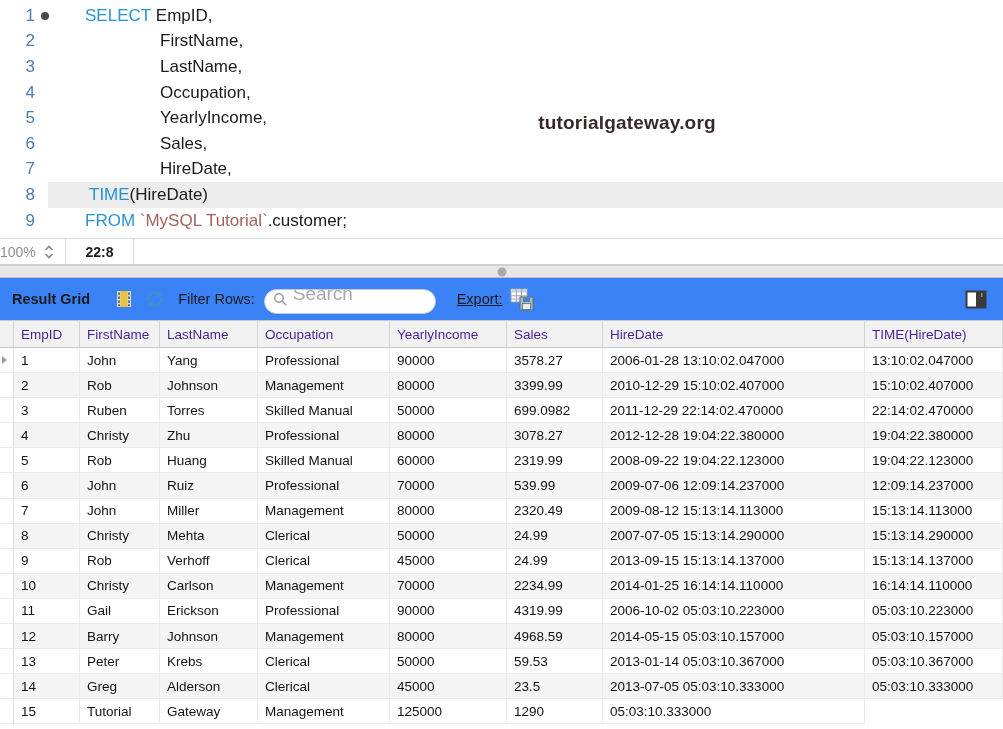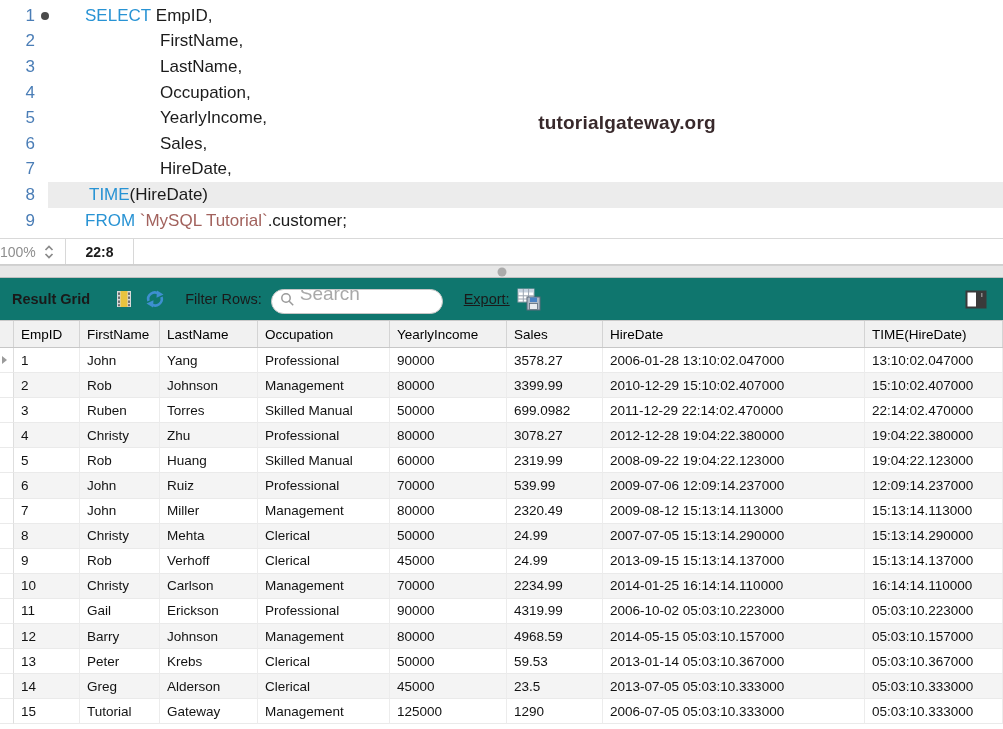--- a/index.html
+++ b/index.html
@@ -35,42 +35,42 @@
   .status-pos  { width:68px; border-right:1px solid #d8d8d8; display:flex;
                  align-items:center; justify-content:center; color:#1c1c1c; font-weight:600; }
 
   
   .splitter { height:13px; background:#e7e7e7; border-top:1px solid #d2d2d2;
               border-bottom:1px solid #bfbfbf; position:relative; }
   .splitter-handle { position:absolute; left:50%; top:50%; transform:translate(-50%,-50%);
                      width:9px; height:9px; border-radius:50%; background:#ababab; }
 
   
-  .result-toolbar { height:43px; background:#0f766e; border-bottom:1px solid #c9c9c9;
+  .result-toolbar { height:43px; background:#3b82f6; border-bottom:1px solid #c9c9c9;
                     display:flex; align-items:center; padding:0 16px 0 12px; font-size:14.5px; color:#1a1a1a; }
   .rg-title { font-weight:bold; }
   .tb-icon { display:flex; align-items:center; justify-content:center; }
   .icon-grid-yellow { margin-left:24px; }
   .icon-refresh { margin-left:11px; }
-  .filter-label { margin-left:20px; }
+  .filter-label { margin-left:13px; }
   .search-box { margin-left:9px; position:relative; width:172px; height:25px; }
   .search-box input { width:100%; height:100%; border:1px solid #c6c6c6; border-radius:13px;
                       background:#fff; padding:0 10px 16px 28px; font-size:19px; color:#333;
                       font-family:"Liberation Sans", sans-serif; outline:none; }
   .search-box input::placeholder { color:#a9a9a9; }
   .search-glass { position:absolute; left:9px; top:5px; }
   .export-label { margin-left:21px;text-decoration:underline; }
   .icon-export { margin-left:7px; }
   .tb-spacer { flex:1; }
 
   
   .grid { flex:1; display:flex; flex-direction:column; background:#fff; }
   .grid-row { display:grid; grid-template-columns:14px 66px 80px 98px 132px 117px 96px 262px 138px; }
   .grid-header-row { height:27px; background:#f1f1f1; border-bottom:1px solid #c7c7c7; }
-  .hcell { display:flex; align-items:center; padding-left:7px; font-size:13.5px; color:#000000;
+  .hcell { display:flex; align-items:center; padding-left:7px; font-size:13.5px; color:#4c1d95;
            border-right:1px solid #d4d4d4; overflow:hidden; white-space:nowrap; }
   .hcell.gutter-h { padding-left:0; border-right:1px solid #d4d4d4; }
   .grid-body { flex:1; }
   .brow { height:25.1px; }
   .brow.even { background:#f4f4f4; }
   .bcell { display:flex; align-items:center; padding-left:7px; font-size:13.5px; color:#121212;
            border-right:1px solid #ececec; border-bottom:1px solid #eaeaea;
            overflow:hidden; white-space:nowrap; }
   .bcell.gutter-b { padding-left:2px; background:#fff; border-right:1px solid #dedede; }
   .row-marker { width:0; height:0; border-top:4px solid transparent; border-bottom:4px solid transparent;
@@ -395,19 +395,18 @@
           <div class="bcell">05:03:10.333000</div>
         </div>
         <div class="grid-row brow">
           <div class="bcell gutter-b"></div>
           <div class="bcell">15</div>
           <div class="bcell">Tutorial</div>
           <div class="bcell">Gateway</div>
           <div class="bcell">Management</div>
           <div class="bcell">125000</div>
           <div class="bcell">1290</div>
-          <div class="bcell">2006-07-05 05:03:10.333000</div>
           <div class="bcell">05:03:10.333000</div>
         </div>
       </div>
   </div>
 
 </div>
 
 </body></html>

